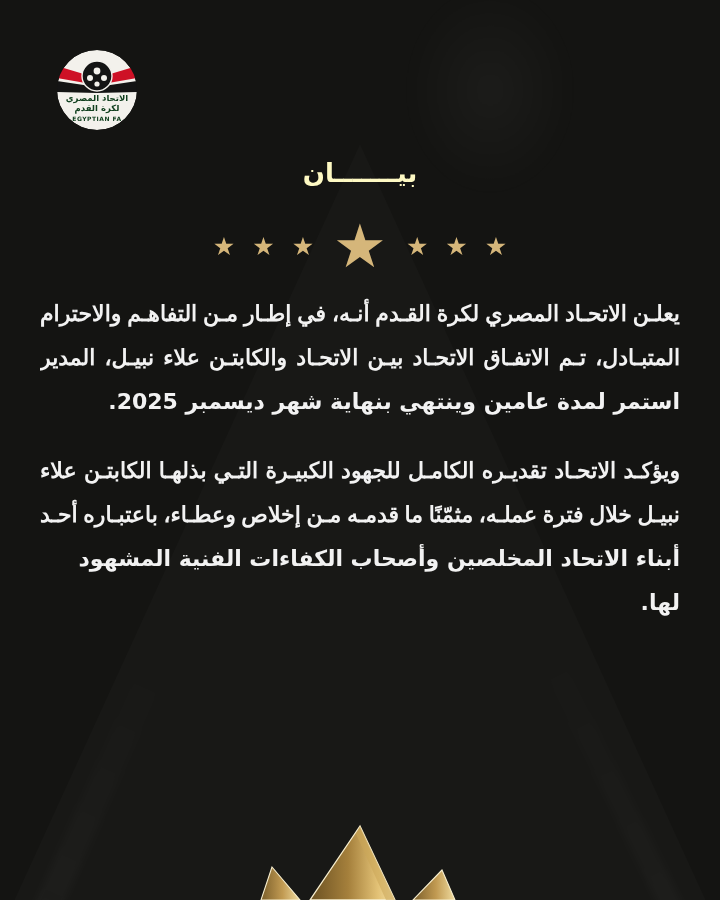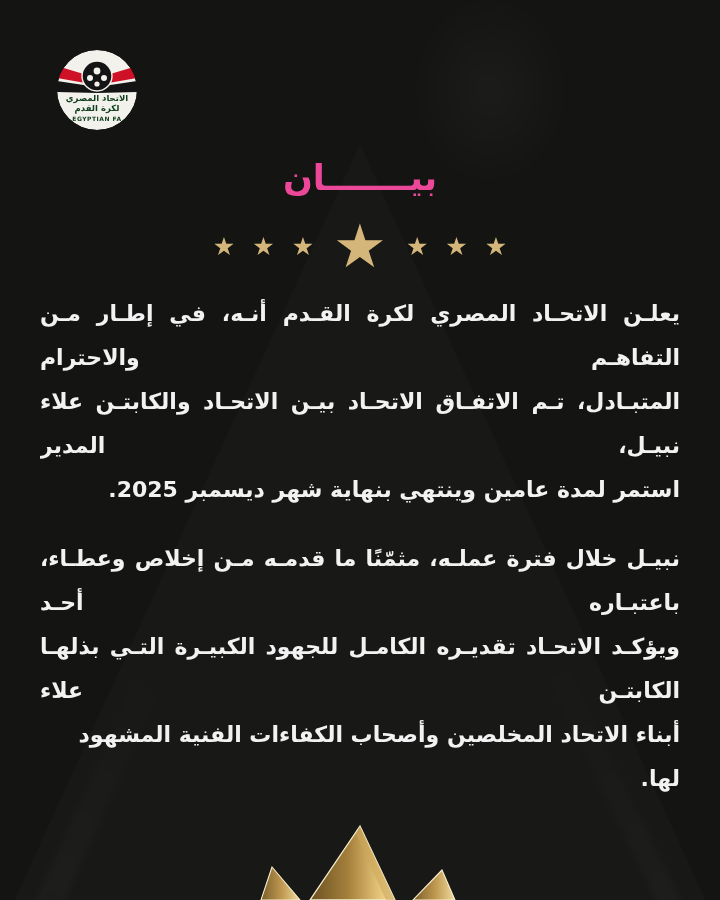--- a/index.html
+++ b/index.html
@@ -41,23 +41,23 @@
   
   .logo{
     position:absolute;left:55px;top:48px;width:84px;height:84px;
   }
   .logo svg{width:100%;height:100%;display:block;}
 
   
   .title{
     position:absolute;top:158px;left:0;right:0;
     text-align:center;
-    font-size:35px;font-weight:700;
+    font-size:26px;font-weight:700;
     letter-spacing:1px;
-    color:#ec4899;
+    color:#fef9c3;
     margin:0;
   }
 
   
   .stars{
     position:absolute;top:214px;left:0;right:0;height:64px;
     display:flex;align-items:center;justify-content:center;
     gap:17px;
     line-height:1;
   }
@@ -66,21 +66,21 @@
 
   
   .statement{
     position:absolute;top:292px;left:40px;width:640px;
     font-size:22px;font-weight:700;
     line-height:44px;
     overflow:hidden;
   }
   .para{margin:0 0 25px 0;}
   .line{direction:rtl;}
-  .line.just{text-align:justify;text-align-last:justify;}
+  .line.just{text-align:justify;text-align-last:justify;font-family:Liberation Serif, serif;}
   .line.center{}
 
   
   .pyramids{
     position:absolute;left:50%;transform:translateX(-50%);
     bottom:0;width:250px;height:76px;
   }
 </style>
 </head>
 <body>
@@ -132,22 +132,22 @@
       <span class="star" style="color: rgb(213, 182, 122);">★</span>
     </div>
 
   <div class="statement">
       <div class="para">
         <div class="line just">يعلـن الاتحـاد المصري لكرة القـدم أنـه، في إطـار مـن التفاهـم والاحترام</div>
         <div class="line just">المتبـادل، تـم الاتفـاق الاتحـاد بيـن الاتحـاد والكابتـن علاء نبيـل، المدير</div>
         <div class="line center">استمر لمدة عامين وينتهي بنهاية شهر ديسمبر 2025.</div>
       </div>
       <div class="para">
+        <div class="line just">ويؤكـد الاتحـاد تقديـره الكامـل للجهود الكبيـرة التـي بذلهـا الكابتـن علاء</div>
         <div class="line just">نبيـل خلال فترة عملـه، مثمّنًا ما قدمـه مـن إخلاص وعطـاء، باعتبـاره أحـد</div>
-        <div class="line just">ويؤكـد الاتحـاد تقديـره الكامـل للجهود الكبيـرة التـي بذلهـا الكابتـن علاء</div>
         <div class="line center">أبناء الاتحاد المخلصين وأصحاب الكفاءات الفنية المشهود لها.</div>
       </div>
     </div>
 
   <svg class="pyramids" viewBox="0 0 250 76" aria-hidden="true">
     <defs>
       <linearGradient id="goldGrad" x1="0" y1="0" x2="1" y2="0">
         <stop offset="0" stop-color="#6b5122"></stop>
         <stop offset="0.45" stop-color="#a5803c"></stop>
         <stop offset="0.8" stop-color="#e3c276"></stop>

